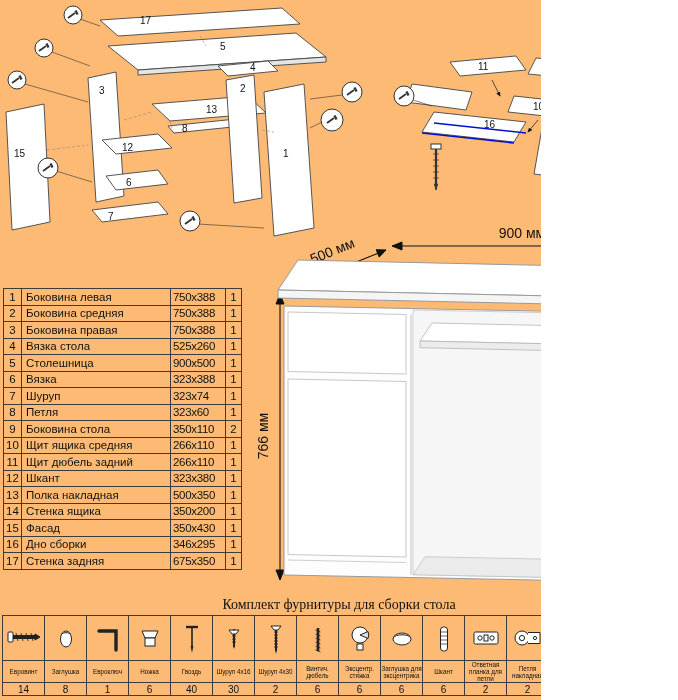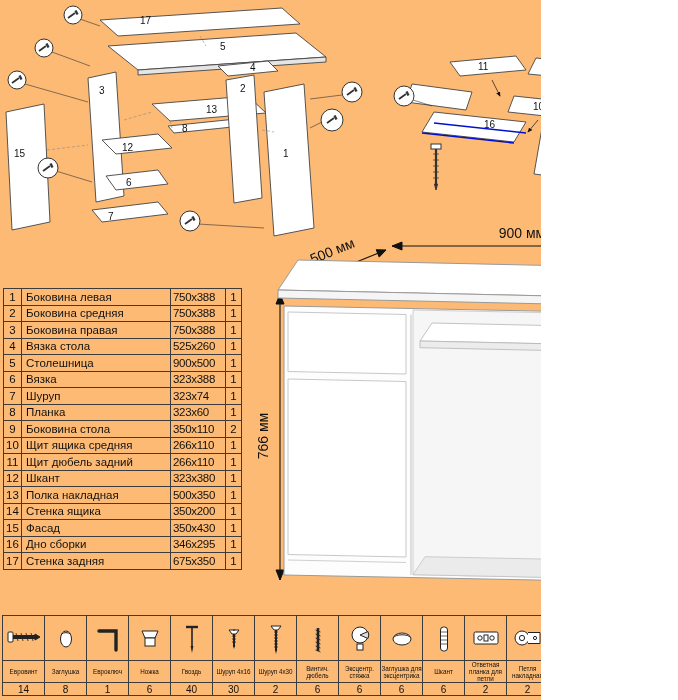--- a/index.html
+++ b/index.html
@@ -205,21 +205,21 @@
           <td class="cqty">1</td>
         </tr>
       <tr>
           <td class="cn">7</td>
           <td class="cname">Шуруп</td>
           <td class="csize">323x74</td>
           <td class="cqty">1</td>
         </tr>
       <tr>
           <td class="cn">8</td>
-          <td class="cname">Планка</td>
+          <td class="cname">Петля</td>
           <td class="csize">323x60</td>
           <td class="cqty">1</td>
         </tr>
       <tr>
           <td class="cn">9</td>
           <td class="cname">Боковина стола</td>
           <td class="csize">350x110</td>
           <td class="cqty">2</td>
         </tr>
       <tr>
@@ -310,20 +310,21 @@
       <line x1="171" y1="92.5" x2="171" y2="352.8" stroke="#c0c0c0"></line>
       <polygon points="48,90 166,92.5 166,152 48,149.5" fill="#ffffff" stroke="#c8c8c8"></polygon>
       <polygon points="48,157 166,159.5 166,335 48,332.5" fill="#ffffff" stroke="#c8c8c8"></polygon>
       <line x1="48" y1="338" x2="166" y2="340.5" stroke="#cfcfcf"></line>
       <polygon points="58,38 424,46 404,76 38,68" fill="#ffffff"></polygon>
       <polygon points="38,68 404,76 404,84 38,76" fill="#f5f5f5"></polygon>
       <polygon points="404,76 424,46 424,54 404,84" fill="#e9e9e9"></polygon>
     </g>
   </svg>
 
+  <div class="hw-title">Комплект фурнитуры для сборки стола</div>
 
   <table class="hw-table">
     <tbody>
       <tr>
         <td class="hw-icon-cell hwc">
           <svg width="36" height="40" viewBox="0 0 36 40">
               <g stroke="#222" fill="#fff">
                 <rect x="2" y="14" width="5" height="10" rx="1"></rect>
                 <line x1="7" y1="19" x2="29" y2="19" stroke-width="4"></line>
                 <path d="M10 15 l2 8 m3 -8 l2 8 m3 -8 l2 8 m3 -8 l2 8" stroke-width="0.8" fill="none"></path>

